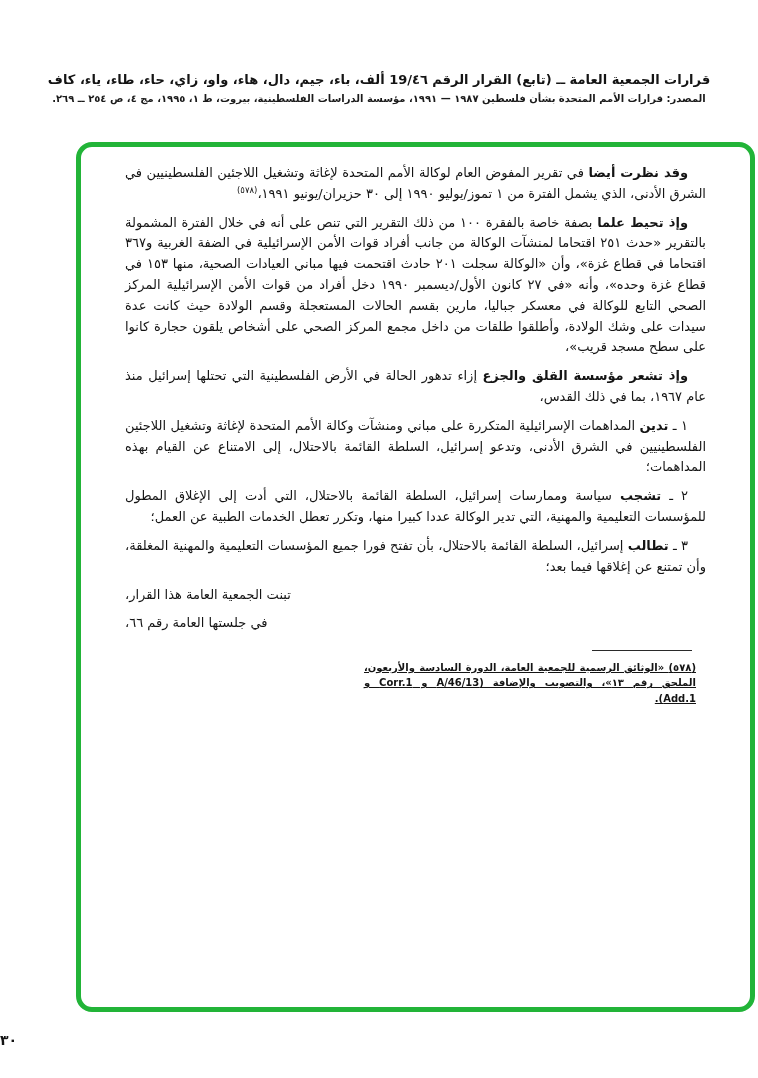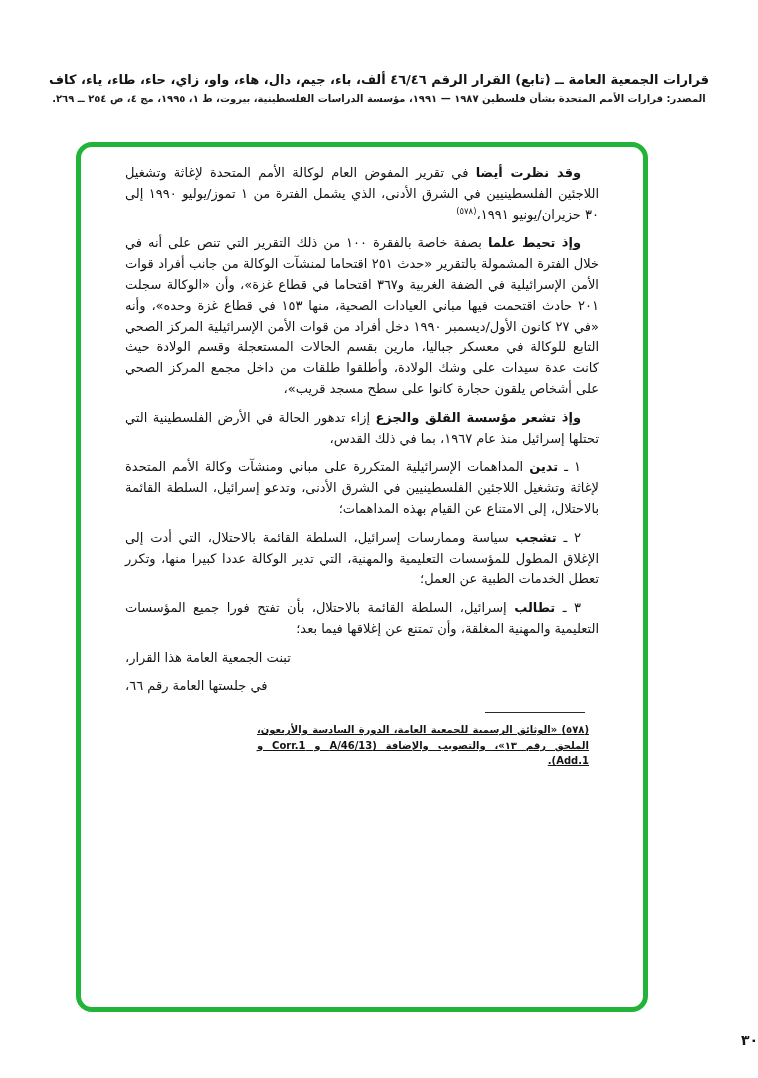--- a/index.html
+++ b/index.html
@@ -4,38 +4,38 @@
 <style>
   html,body{margin:0;padding:0;}
   body{
     width:758px;height:1078px;position:relative;background:#ffffff;
     font-family:"DejaVu Sans", sans-serif;color:#141414;overflow:hidden;
   }
   .page-header{position:absolute;top:72px;left:30px;right:30px;direction:rtl;text-align:center;}
   .header-title{font-size:13px;font-weight:bold;white-space:nowrap;}
   .header-source{font-size:10px;font-weight:bold;margin-top:6px;white-space:nowrap;color:#1a1a1a;}
   .res-box{
-    position:absolute;top:142px;left:76px;width:572px;height:870px;box-sizing:border-box;
+    position:absolute;top:142px;left:76px;width:679px;height:870px;box-sizing:border-box;
     border:5px solid #22b438;border-radius:16px;padding:16px 44px 0 44px;
     direction:rtl;overflow:hidden;background:#fff;
   }
   .para{font-size:13px;line-height:1.6;text-align:justify;margin:0 0 8px 0;text-indent:18px;}
   .lead{font-weight:bold;}
   .ref{font-size:8.5px;vertical-align:super;line-height:0;}
   .item-num{font-weight:normal;}
   .closing-line{font-size:13px;line-height:1.6;text-align:left;margin:2px 185px 7px 0;}
   .footnote-sep{width:100px;height:1px;background:#2a2a2a;margin:16px 14px 9px 0;}
   .footnote{font-size:10px;line-height:1.55;text-align:justify;width:332px;margin:0 10px 0 auto;font-weight:bold;direction:rtl;text-decoration:underline;}
-  .page-number{position:absolute;bottom:30px;left:0;right:0;text-align:right;font-size:14px;font-weight:bold;}
+  .page-number{position:absolute;bottom:30px;left:0;right:0;text-align:left;font-size:14px;font-weight:bold;}
 </style>
 </head>
 <body>
 
 <header class="page-header">
-  <div class="header-title">قرارات الجمعية العامة ــ (تابع) القرار الرقم ٤٦/٤٦ ألف، باء، جيم، دال، هاء، واو، زاي، حاء، طاء، ياء، كاف</div>
+  <div class="header-title">قرارات الجمعية العامة ــ (تابع) القرار الرقم 19/٤٦ ألف، باء، جيم، دال، هاء، واو، زاي، حاء، طاء، ياء، كاف</div>
   <div class="header-source">المصدر: قرارات الأمم المتحدة بشأن فلسطين ١٩٨٧ — ١٩٩١، مؤسسة الدراسات الفلسطينية، بيروت، ط ١، ١٩٩٥، مج ٤، ص ٢٥٤ ــ ٢٦٩.</div>
 </header>
 
 <main class="res-box">
 
   <p class="para"><span class="lead">وقد نظرت أيضا</span><span> في تقرير المفوض العام لوكالة الأمم المتحدة لإغاثة وتشغيل اللاجئين الفلسطينيين في الشرق الأدنى، الذي يشمل الفترة من ١ تموز/يوليو ١٩٩٠ إلى ٣٠ حزيران/يونيو ١٩٩١،</span><span class="ref">(٥٧٨)</span></p>
 
   <p class="para"><span class="lead">وإذ تحيط علما</span><span> بصفة خاصة بالفقرة ١٠٠ من ذلك التقرير التي تنص على أنه في خلال الفترة المشمولة بالتقرير «حدث ٢٥١ اقتحاما لمنشآت الوكالة من جانب أفراد قوات الأمن الإسرائيلية في الضفة الغربية و٣٦٧ اقتحاما في قطاع غزة»، وأن «الوكالة سجلت ٢٠١ حادث اقتحمت فيها مباني العيادات الصحية، منها ١٥٣ في قطاع غزة وحده»، وأنه «في ٢٧ كانون الأول/ديسمبر ١٩٩٠ دخل أفراد من قوات الأمن الإسرائيلية المركز الصحي التابع للوكالة في معسكر جباليا، مارين بقسم الحالات المستعجلة وقسم الولادة حيث كانت عدة سيدات على وشك الولادة، وأطلقوا طلقات من داخل مجمع المركز الصحي على أشخاص يلقون حجارة كانوا على سطح مسجد قريب»،</span></p>
 
   <p class="para"><span class="lead">وإذ تشعر مؤسسة القلق والجزع</span><span> إزاء تدهور الحالة في الأرض الفلسطينية التي تحتلها إسرائيل منذ عام ١٩٦٧، بما في ذلك القدس،</span></p>

